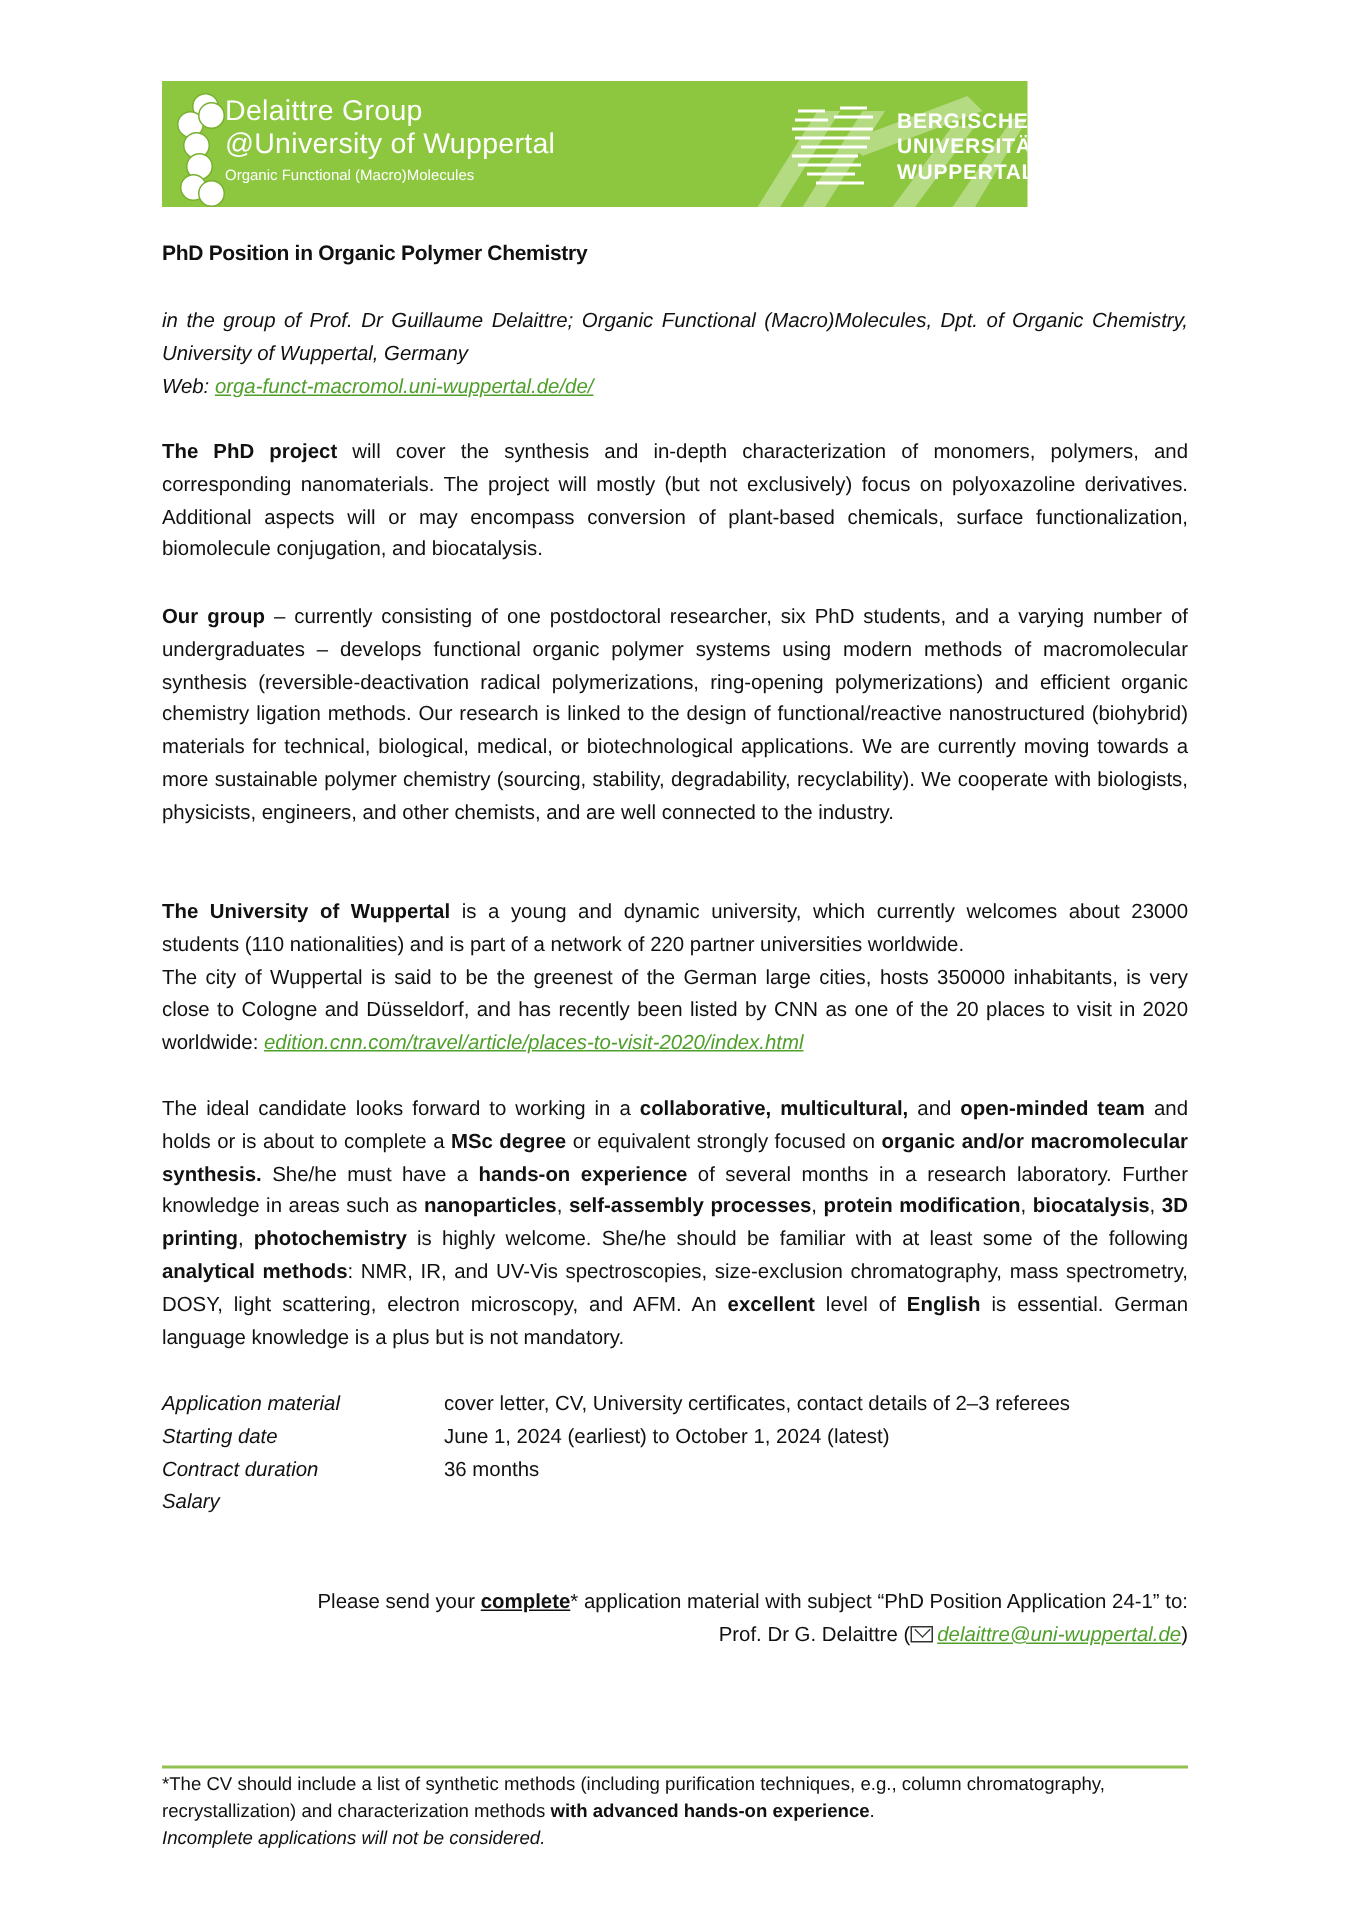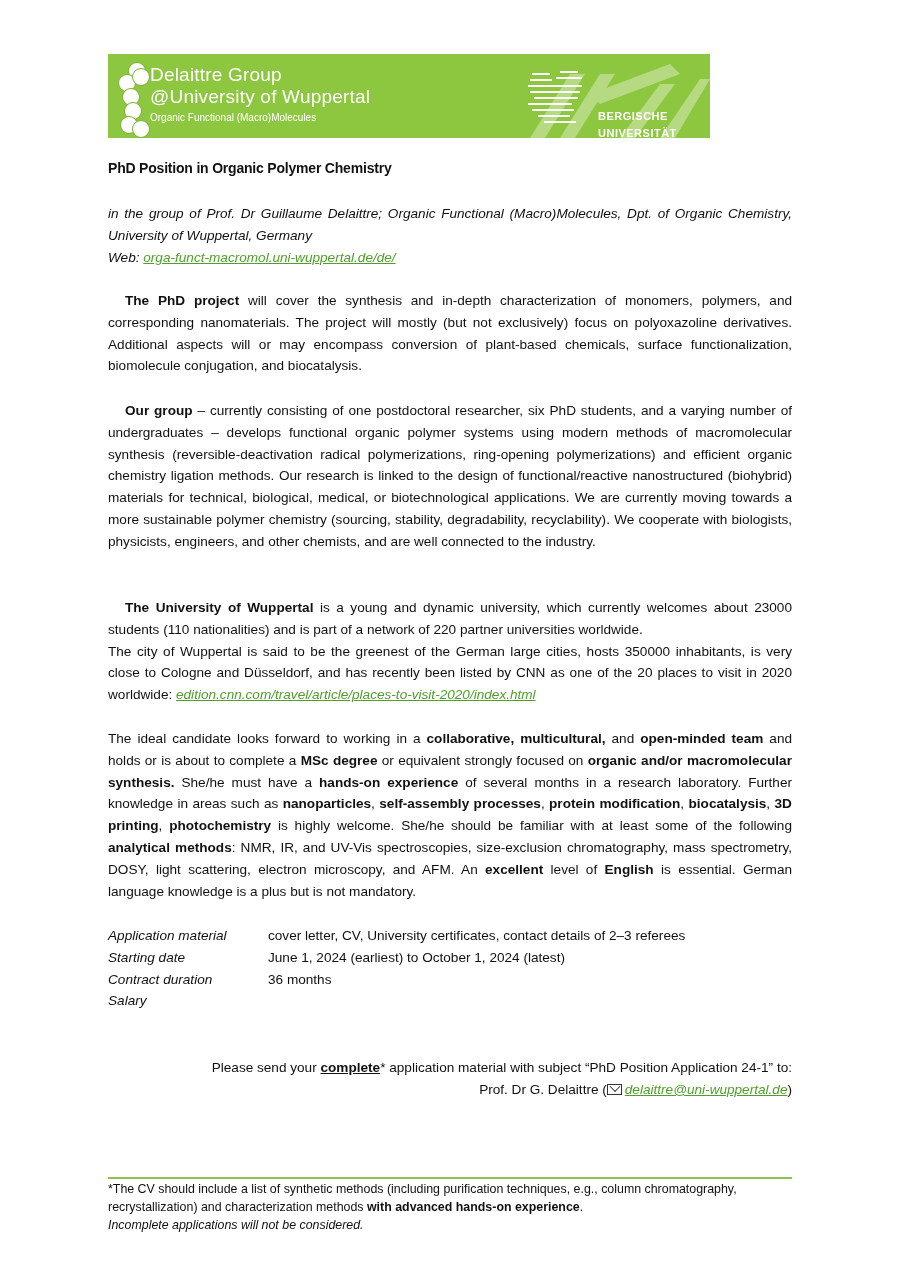--- a/index.html
+++ b/index.html
@@ -1,35 +1,35 @@
 <!DOCTYPE html>
 <html><head>
 <meta charset="utf-8">
 <style>
   html, body { margin:0; padding:0; background:#fff; }
   body { width:900px; height:1273px; position:relative; overflow:hidden;
          font-family:"Liberation Sans", "DejaVu Sans", sans-serif; color:#111; }
   .page { position:absolute; left:108px; top:0; width:684px; }
-  .banner { position:absolute; left:0; top:54px; width:577px; height:84px; background:#8dc63f; overflow:hidden;padding-left:25px; }
+  .banner { position:absolute; left:0; top:54px; width:577px; height:84px; background:#8dc63f; overflow:hidden; }
   .circles { position:absolute; left:10px; top:8px; width:40px; height:74px; }
   .circles span { position:absolute; width:16px; height:16px; border-radius:50%; background:#fff; border:1px solid #7ab030; }
   .grp-title { position:absolute; left:42px; top:10px; color:#fff; font-size:19px; line-height:22px; letter-spacing:0.2px; }
   .grp-title .l2 { font-size:19px; }
   .grp-sub { position:absolute; left:42px; top:58px; color:#fff; font-size:10px; }
   .uni-logo { position:absolute; left:418px; top:12px; width:60px; height:62px; }
-  .uni-text { position:absolute; left:490px; top:18px; color:#fff; font-weight:bold; font-size:11px; line-height:17px; letter-spacing:0.5px;margin-top:36px; }
+  .uni-text { position:absolute; left:490px; top:18px; color:#fff; font-weight:bold; font-size:14px; line-height:17px; letter-spacing:0.5px; }
   .deco { position:absolute; right:0; top:0; width:200px; height:84px; opacity:0.35; }
   h1 { position:absolute; left:0; top:160px; margin:0; font-size:14px; font-weight:bold; letter-spacing:-0.2px; }
   .p { position:absolute; left:0; width:684px; font-size:13.6px; line-height:21.8px; text-align:justify; }
   .p.left { text-align:right; }
   .i { font-style:italic; }
-  .b { font-weight:bold;margin-left:17px; }
+  .b { font-weight:bold; }
   a.link { color:#4f9f2a; text-decoration:underline;font-style:italic; }
   .tbl { position:absolute; left:0; top:925px; font-size:13.6px; line-height:21.8px; }
-  .row { display:flex; }
+  .row { display:flex;gap:28px; }
   .row .k { width:160px; font-style:italic; }
   .rule { position:absolute; left:0; top:1177px; width:684px; height:2px; background:#92c050; }
   .foot { position:absolute; left:0; top:1180px; width:684px; font-size:12.4px; line-height:18px; }
   .env { display:inline-block; width:13px; height:9px; border:1px solid #333; position:relative; vertical-align:-1px; margin-right:3px; }
   .env:before { content:""; position:absolute; left:0; top:-3px; width:8px; height:8px; border-right:1px solid #333; border-bottom:1px solid #333; transform:translateX(2.5px) rotate(45deg) scale(0.85); }
 </style>
 </head>
 <body>
 
 <div class="page">

